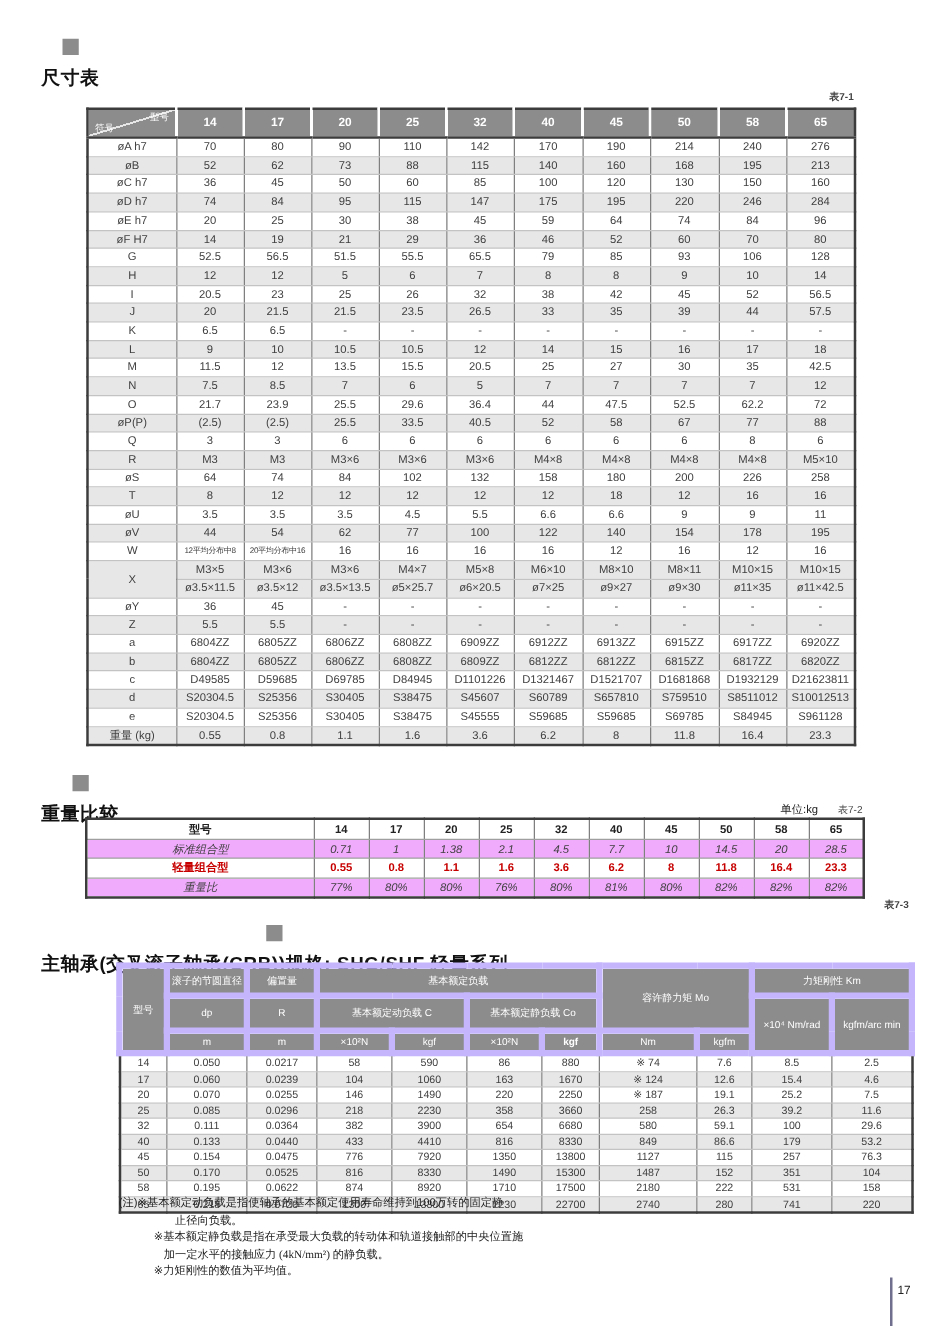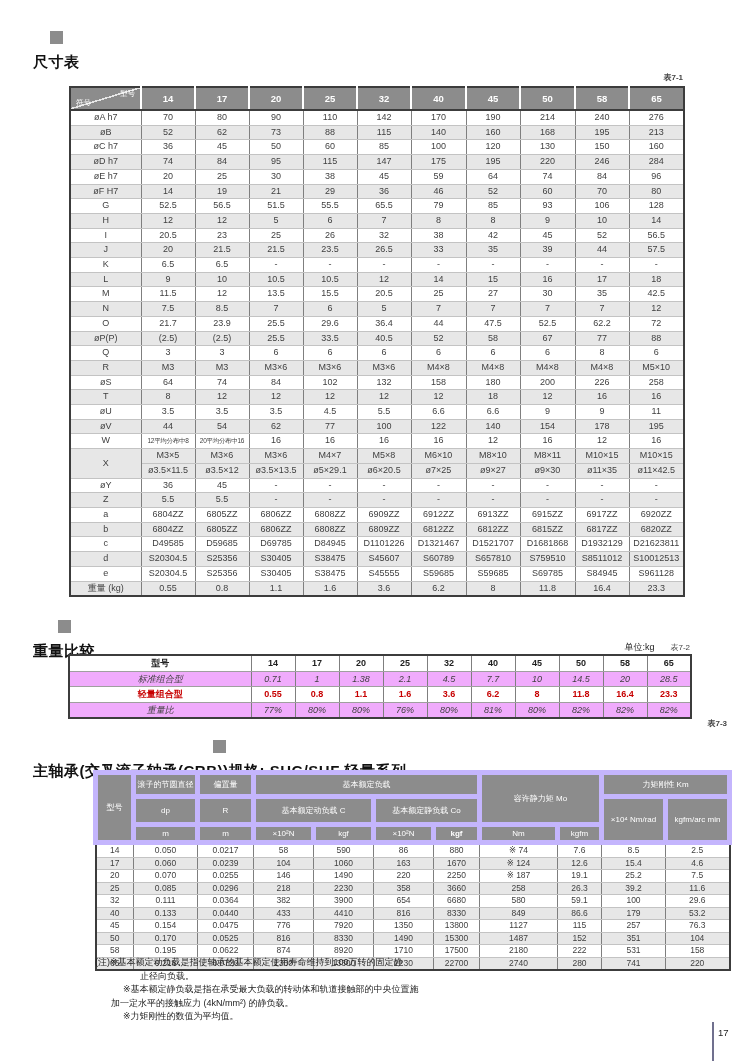--- a/index.html
+++ b/index.html
@@ -424,21 +424,21 @@
         <td class="shade">M6×10</td>
         <td class="shade">M8×10</td>
         <td class="shade">M8×11</td>
         <td class="shade">M10×15</td>
         <td class="shade">M10×15</td>
       </tr>
       <tr>
         <td class="shade">ø3.5×11.5</td>
         <td class="shade">ø3.5×12</td>
         <td class="shade">ø3.5×13.5</td>
-        <td class="shade">ø5×29.1</td>
+        <td class="shade">ø5×25.7</td>
         <td class="shade">ø6×20.5</td>
         <td class="shade">ø7×25</td>
         <td class="shade">ø9×27</td>
         <td class="shade">ø9×30</td>
         <td class="shade">ø11×35</td>
         <td class="shade">ø11×42.5</td>
       </tr>
       <tr>
         <td class="lbl">øY</td>
         <td>36</td>
@@ -806,18 +806,18 @@
         <td class="shade">741</td>
         <td class="shade">220</td>
       </tr>
     </tbody>
 </table>
 
 <div class="notes">
     <div style="margin-left: 0px;">(注)※基本额定动负载是指使轴承的基本额定使用寿命维持到100万转的固定静</div>
     <div style="margin-left: 45px;">止径向负载。</div>
     <div style="margin-left: 28px;">※基本额定静负载是指在承受最大负载的转动体和轨道接触部的中央位置施</div>
-    <div style="margin-left: 16px;">加一定水平的接触应力 (4kN/mm²) 的静负载。</div>
+    <div style="margin-left: 36px; font-family: Liberation Serif, serif;">加一定水平的接触应力 (4kN/mm²) 的静负载。</div>
     <div style="margin-left: 28px;">※力矩刚性的数值为平均值。</div>
   </div>
 
 <div class="pageno-bar"></div>
 <div class="pageno">17</div>
 
 </body></html>

